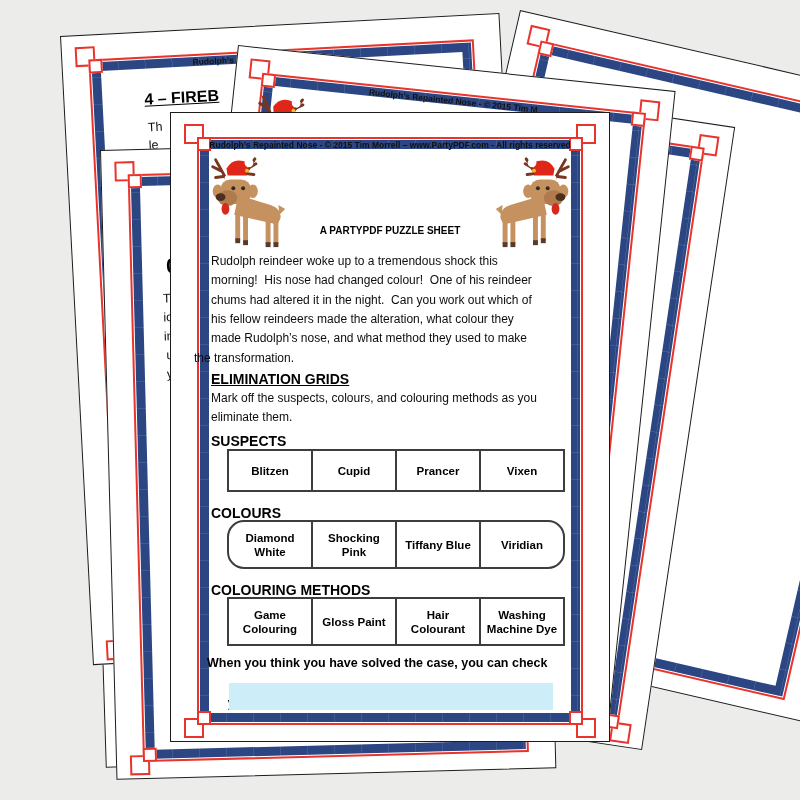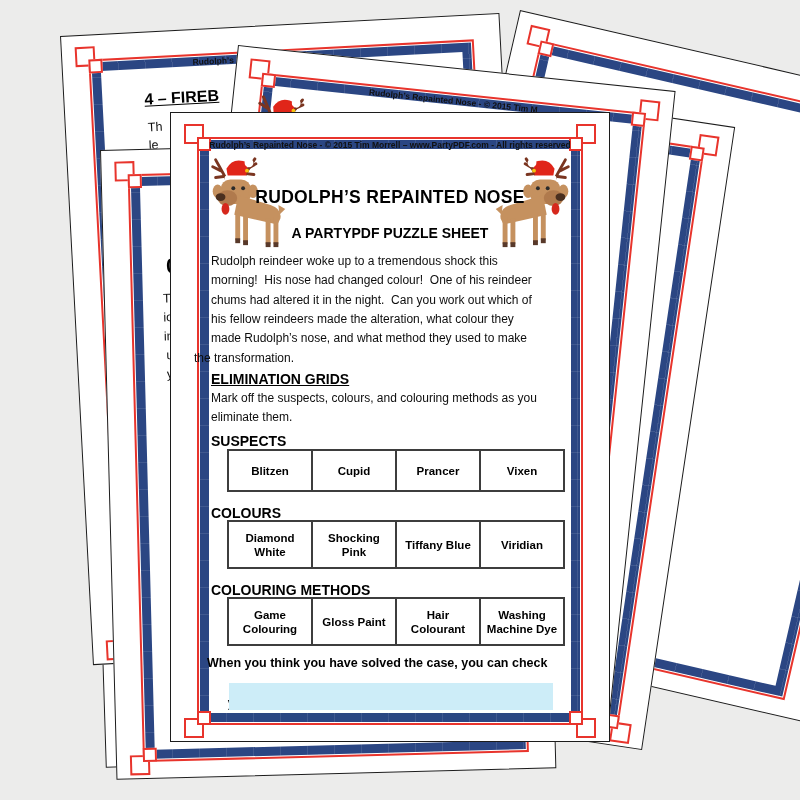--- a/index.html
+++ b/index.html
@@ -24,21 +24,21 @@
   .kn .b{width:14px;height:14px;left:13px;top:13px;}
   .kn.tl{left:13px;top:11px;}
   .kn.tr{right:13px;top:11px;transform:scaleX(-1);}
   .kn.bl{left:13px;bottom:3px;transform:scaleY(-1);}
   .kn.br{right:13px;bottom:3px;transform:scale(-1,-1);}
 
   .abs{position:absolute;white-space:pre;}
   .ctr{left:0;width:100%;text-align:center;}
   .hdr{top:27px;font-size:8.5px;font-weight:bold;color:#111;}
   .big-title{top:74px;font-size:17.5px;font-weight:bold;letter-spacing:.3px;color:#000;}
-  .sub-title{top:112px;font-size:14px;font-weight:bold;color:#000;}
+  .sub-title{top:112px;font-size:10px;font-weight:bold;color:#000;}
   .bodyln{font-size:12px;line-height:19.4px;color:#0d0d0d;}
   .lbl{font-size:14px;font-weight:bold;color:#000;}
   .ulbl{text-decoration:underline;}
   .gridtbl{position:absolute;left:56px;width:338px;display:flex;
            border:2px solid #3d3d3d;box-sizing:border-box;background:#fff;}
   .gridtbl .cell{flex:1;border-left:2px solid #3d3d3d;display:flex;align-items:center;
            justify-content:center;text-align:center;font-size:11.5px;font-weight:bold;
            color:#000;line-height:14px;padding:2px;white-space:normal;}
   .gridtbl .cell:first-child{border-left:none;}
   .sol{font-size:12.5px;font-weight:bold;line-height:20px;color:#000;}
@@ -292,21 +292,20 @@
         <rect x="66" y="64" width="5" height="28"></rect>
       </g>
       <g fill="#58392a">
         <rect x="27" y="86" width="5" height="5"></rect>
         <rect x="35" y="88" width="5" height="5"></rect>
         <rect x="58" y="90" width="5" height="5"></rect>
         <rect x="66" y="90" width="5" height="5"></rect>
       </g>
     </svg>
 
-    <div class="abs big-title ctr">RUDOLPH’S REPAINTED NOSE</div>
     <div class="abs sub-title ctr">A PARTYPDF PUZZLE SHEET</div>
 
     <div class="abs bodyln" style="left:40px;top:139px;">Rudolph reindeer woke up to a tremendous shock this</div>
     <div class="abs bodyln" style="left:40px;top:158px;">morning!  His nose had changed colour!  One of his reindeer</div>
     <div class="abs bodyln" style="left:40px;top:178px;">chums had altered it in the night.  Can you work out which of</div>
     <div class="abs bodyln" style="left:40px;top:197px;">his fellow reindeers made the alteration, what colour they</div>
     <div class="abs bodyln" style="left:40px;top:216px;">made Rudolph’s nose, and what method they used to make</div>
     <div class="abs bodyln" style="left:23px;top:236px;">the transformation.</div>
 
     <div class="abs lbl ulbl" style="left:40px;top:258px;">ELIMINATION GRIDS</div>
@@ -315,21 +314,21 @@
 
     <div class="abs lbl" style="left:40px;top:320px;">SUSPECTS</div>
     <div class="gridtbl" style="top:336px;height:43px;">
       <div class="cell">Blitzen</div>
       <div class="cell">Cupid</div>
       <div class="cell">Prancer</div>
       <div class="cell">Vixen</div>
     </div>
 
     <div class="abs lbl" style="left:40px;top:392px;">COLOURS</div>
-    <div class="gridtbl" style="top:407px;height:49px;">
+    <div class="gridtbl" style="top:407px;height:49px;border-radius:17px;">
       <div class="cell">Diamond White</div>
       <div class="cell">Shocking Pink</div>
       <div class="cell">Tiffany Blue</div>
       <div class="cell">Viridian</div>
     </div>
 
     <div class="abs lbl" style="left:40px;top:469px;">COLOURING METHODS</div>
     <div class="gridtbl" style="top:484px;height:49px;">
       <div class="cell">Game Colouring</div>
       <div class="cell">Gloss Paint</div>

